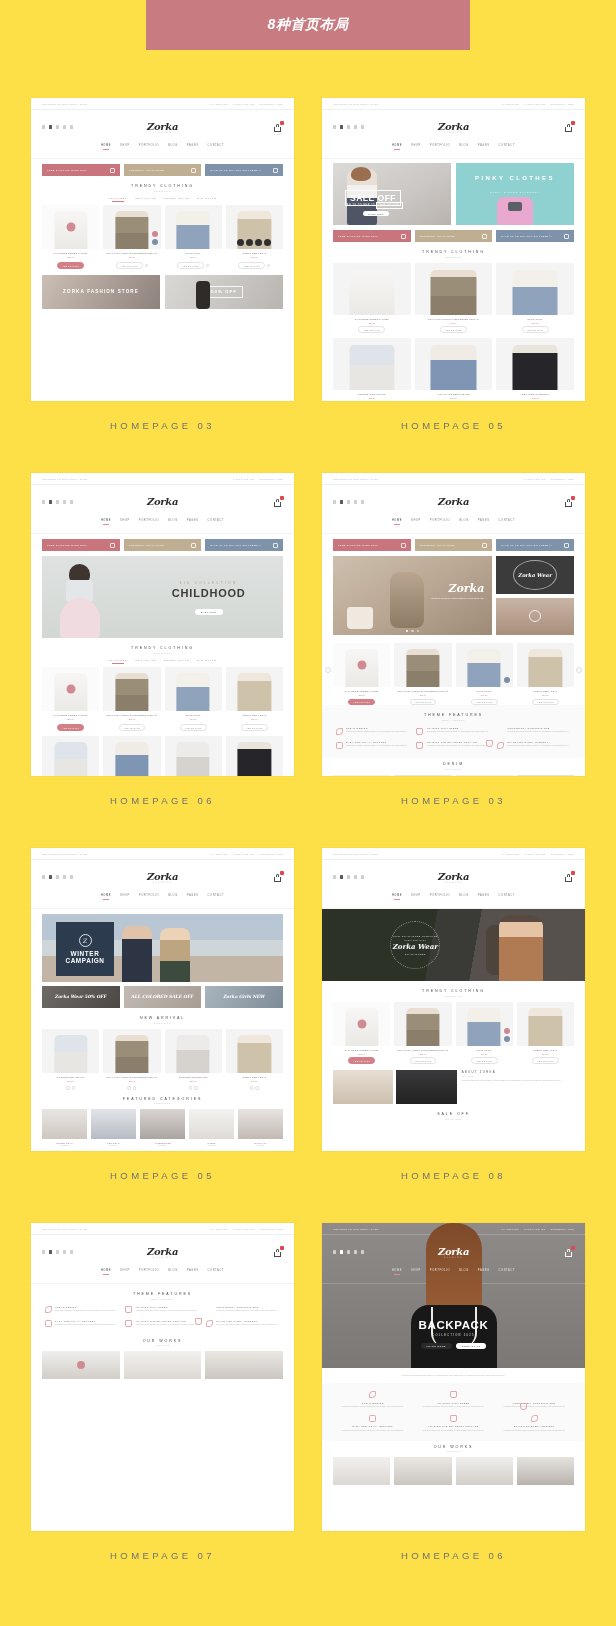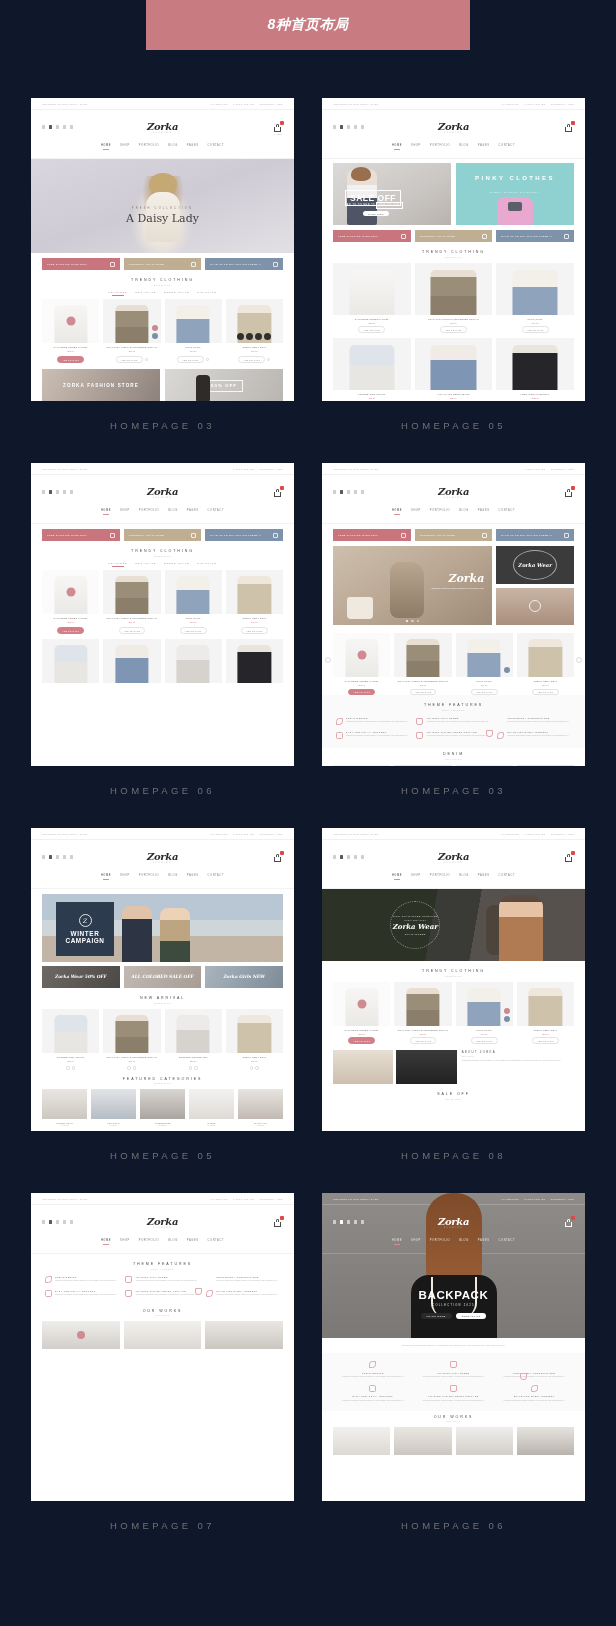--- a/index.html
+++ b/index.html
@@ -4,21 +4,21 @@
 <style>
   * { box-sizing: border-box; margin: 0; padding: 0; }
 
   body {
     width: 616px;
     background: #f2f2f2;
     font-family: "Liberation Sans", sans-serif;
     -webkit-font-smoothing: antialiased;
   }
 
-  .page { width: 616px; min-height: 1626px; position: relative; background:#0f172a; }
+  .page { width: 616px; min-height: 1626px; position: relative; background:#fde047; }
 
   
   .banner-wrap { padding-top: 0; height: 98px; }
   .banner {
     width: 324px; height: 50px;
     margin: 0 auto;
     background: #c87b81;
     display: flex; align-items: center; justify-content: center;
   }
   .banner-title {
@@ -30,21 +30,21 @@
   }
 
   
   .grid {
     display: grid;
     grid-template-columns: 263px 263px;
     column-gap: 28px;
     row-gap: 0;
     justify-content: center;
   }
-  .cell { padding-bottom: 32px; }
+  .cell { padding-bottom: 42px; }
   .shot {
     width: 263px; height: 303px;
     background: #ffffff;
     overflow: hidden;
     position: relative;
     box-shadow: 0 0 0 1px rgba(0,0,0,.025);
   }
   .shot.tall { height: 308px; }
   .caption {
     text-align: center;
@@ -350,29 +350,20 @@
         </div>
         <div class="navrow">
           <span class="nav-item active">HOME</span>
           <span class="nav-item">SHOP</span>
           <span class="nav-item">PORTFOLIO</span>
           <span class="nav-item">BLOG</span>
           <span class="nav-item">PAGES</span>
           <span class="nav-item">CONTACT</span>
         </div>
 
-        <div class="hero h1">
-          <div class="girl"></div>
-          <div class="hair"></div>
-          <div class="dress"></div>
-          <div class="txt">
-            <div class="hero-label">FRESH COLLECTION</div>
-            <div class="hero-title">A Daisy Lady</div>
-          </div>
-        </div>
 
         <div class="featbars">
           <div class="fbar fb1">
               <span>FREE SHIPPING OVER $100</span>
               <i></i>
             </div>
           <div class="fbar fb2">
               <span>CURRENCY GUARANTEE</span>
               <i></i>
             </div>
@@ -638,20 +629,32 @@
           <div class="fbar fb2">
               <span>CURRENCY GUARANTEE</span>
               <i></i>
             </div>
           <div class="fbar fb3">
               <span>SAVE UP TO 50% OFF ON TUESDAY</span>
               <i></i>
             </div>
         </div>
 
+        <div class="hero h3">
+          <div class="kid">
+              <i class="kh"></i>
+              <i class="kt"></i>
+              <i class="ks"></i>
+            </div>
+          <div class="ctr">
+            <div class="hero-label">KID COLLECTION</div>
+            <div class="hero-title">CHILDHOOD</div>
+            <span class="pill2">SHOP NOW</span>
+          </div>
+        </div>
 
         <div class="sechead">
           <div class="t">TRENDY CLOTHING</div>
           <div class="s">Something</div>
         </div>
         <div class="tabs">
           <span class="tab active">FEATURED</span>
           <span class="tab">NEW STYLE</span>
           <span class="tab">BORED STYLE</span>
           <span class="tab">BIG STYLE</span>

